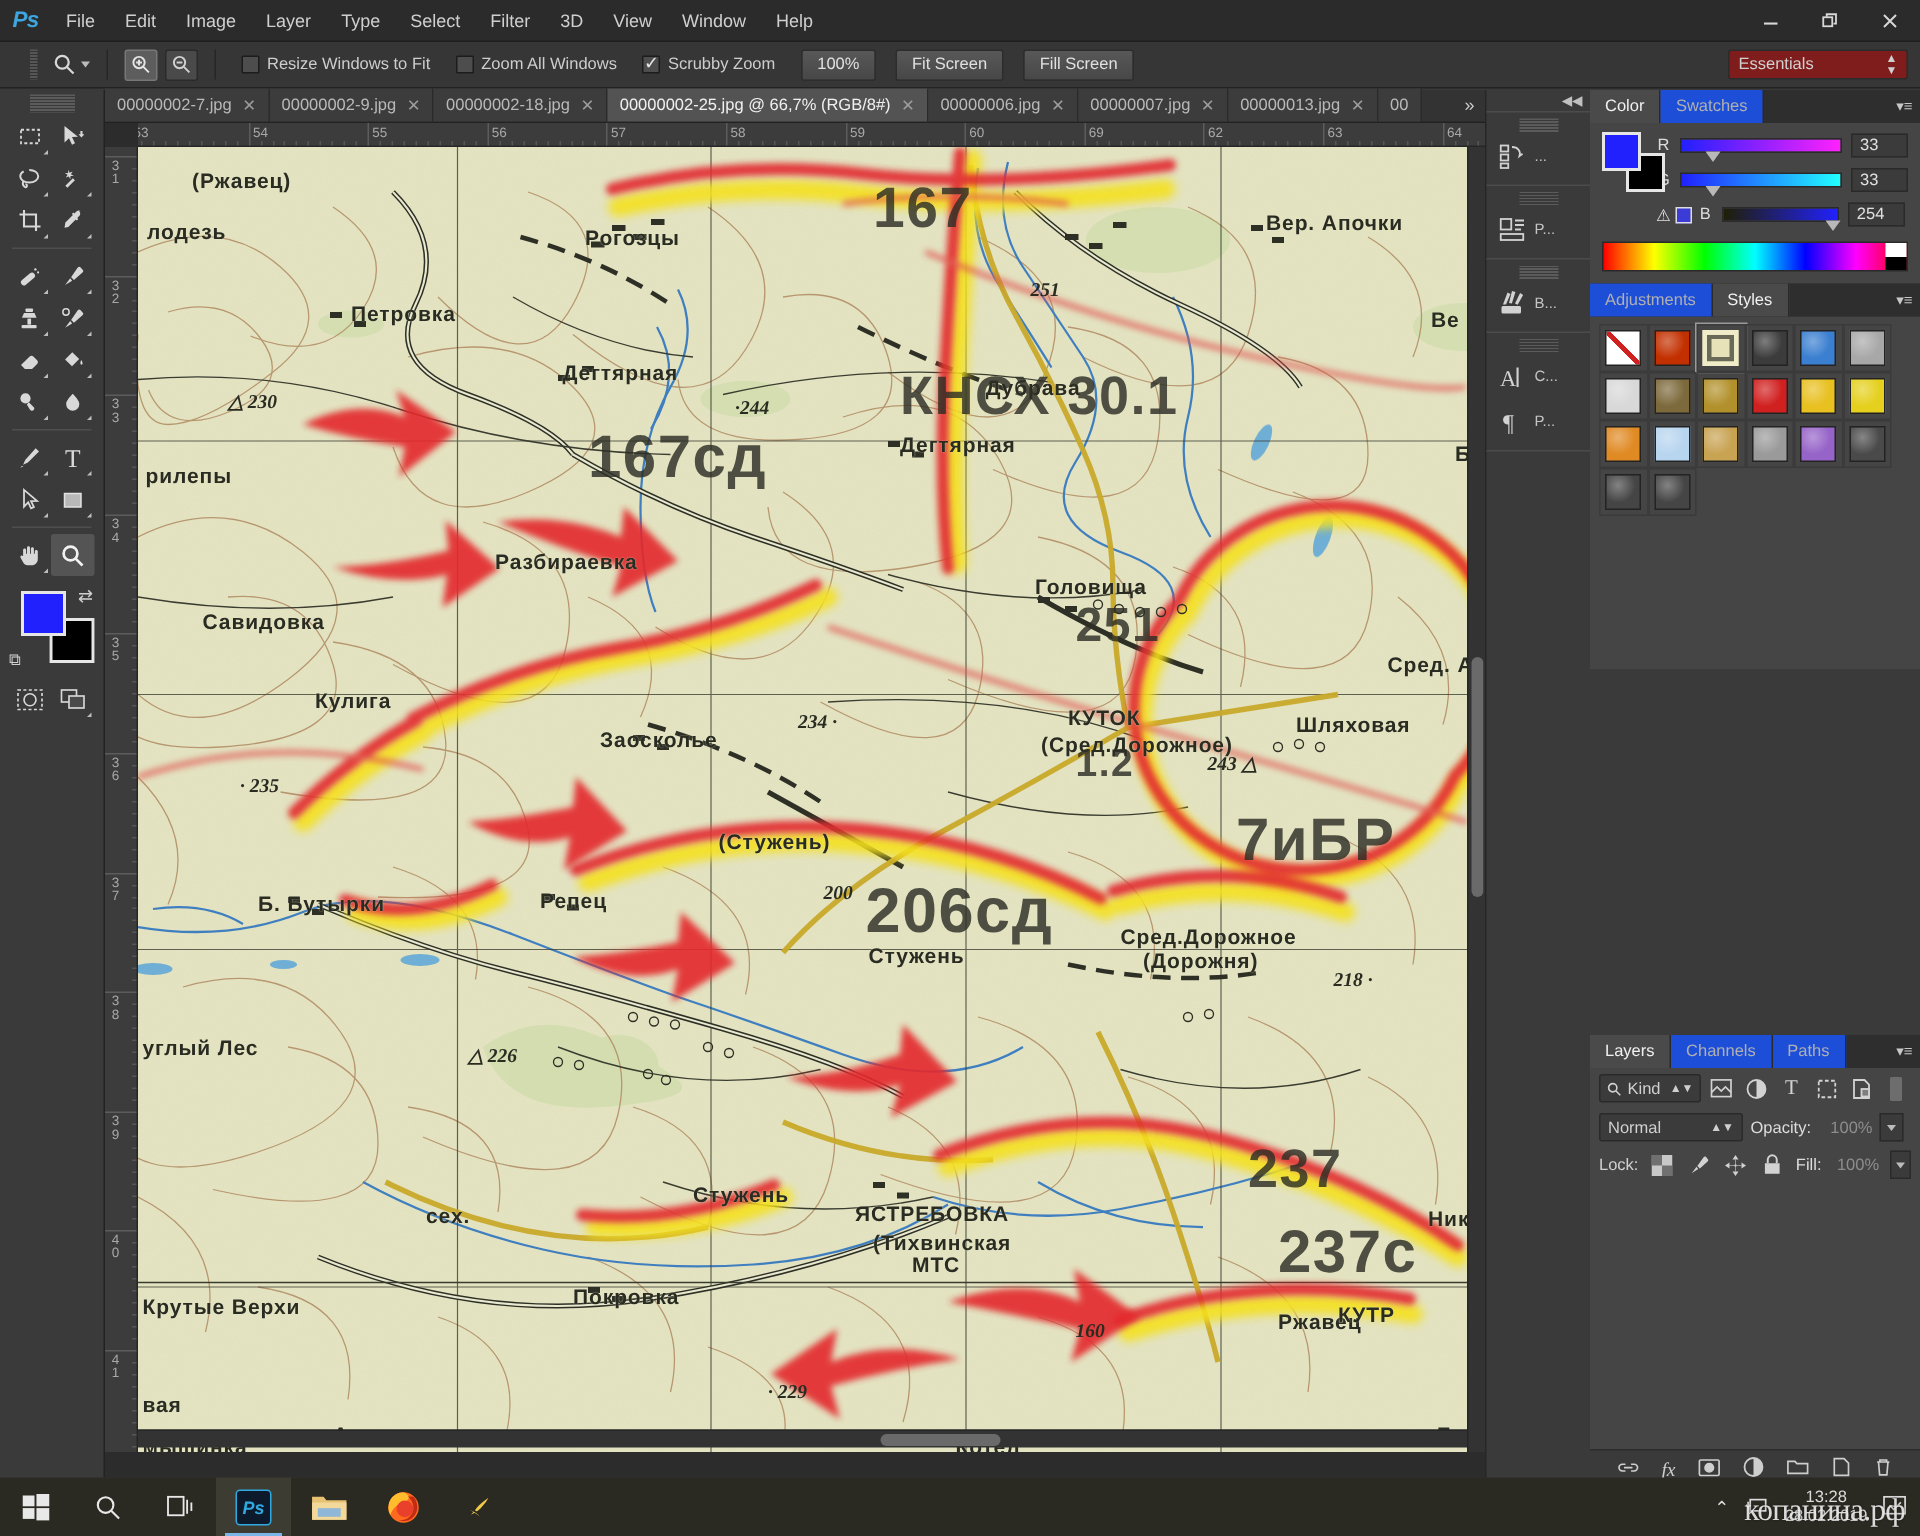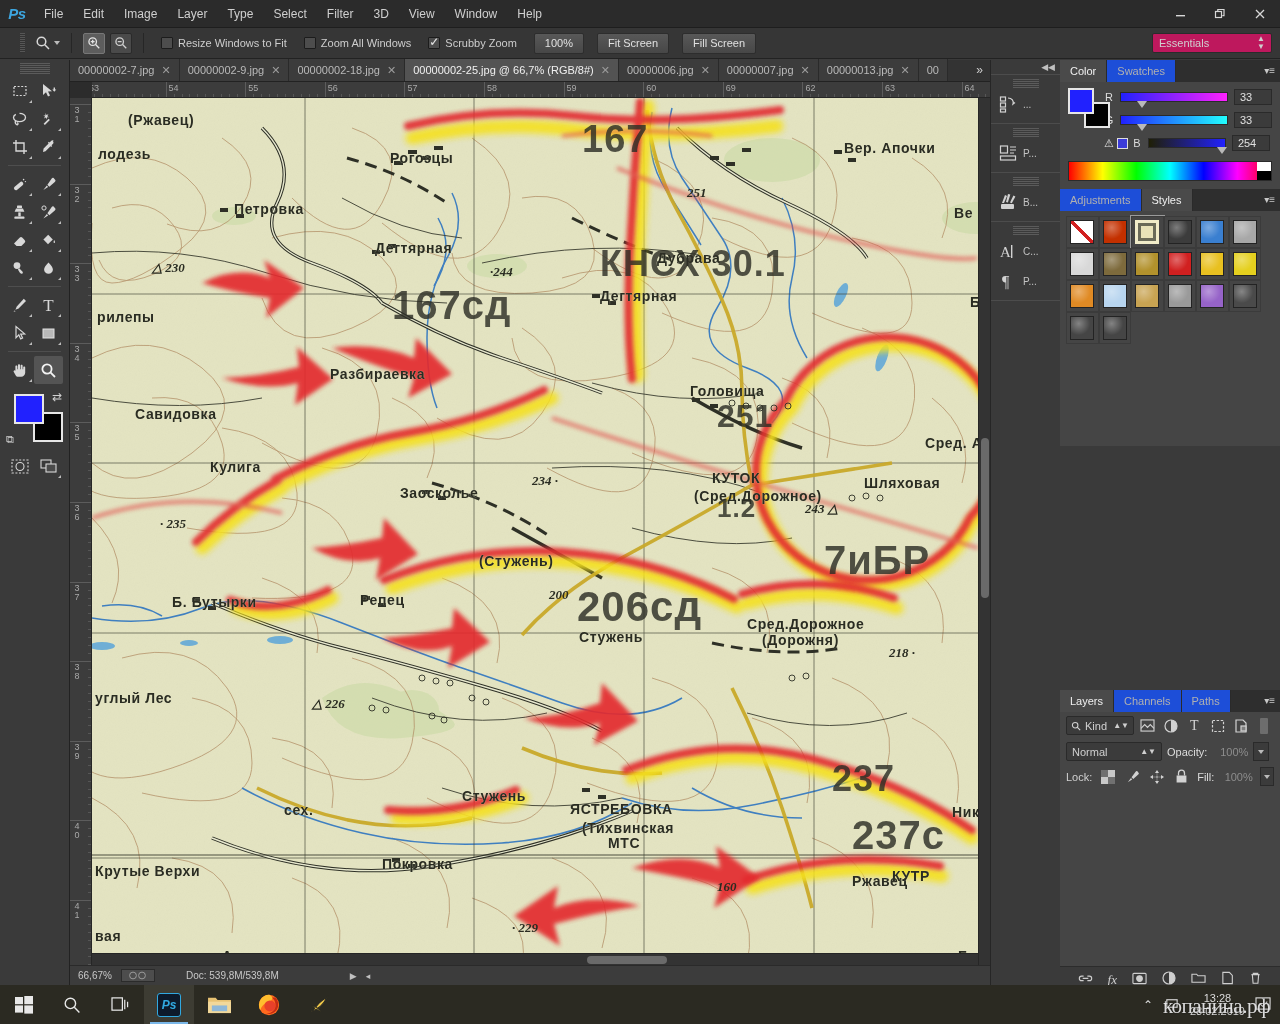--- a/index.html
+++ b/index.html
@@ -77,21 +77,21 @@
   .chklbl { font-size: 11px; color: #cdcdcd; }
   .obtn {
     height: 21px; min-width: 46px; padding: 0 10px;
     background: linear-gradient(#585858,#474747);
     border: 1px solid #2d2d2d; border-radius: 2px;
     display: flex; align-items: center; justify-content: center;
     font-size: 11px; color: #e0e0e0;
   }
   .workspace-sel {
     position: absolute; right: 8px; top: 5px; width: 120px; height: 20px;
-    background: #be185d; border: 1px solid #2b2b2b; border-radius: 2px;
+    background: #7f1d1d; border: 1px solid #2b2b2b; border-radius: 2px;
     display: flex; align-items: center; padding: 0 6px; font-size: 11px;
   }
   .spin { margin-left: auto; font-size: 8px; color: #cfcfcf; line-height: 8px; }
 
   
   .toolbar {
     position: absolute; left: 0; top: 60px; width: 70px; height: 925px;
     background: #3a3a3a; border-right: 1px solid #222;
   }
   .tb-grip {
@@ -1217,32 +1217,20 @@
       </div>
     </div>
 
     <div class="scroll-v">
       <div class="thumb"></div>
     </div>
     <div class="scroll-h">
       <div class="thumb"></div>
     </div>
 
-    <div class="statusbar">
-      <span>66,67%</span>
-      <span class="status-gray">
-        <svg width="22" height="9" viewBox="0 0 22 9" fill="none" stroke="#9a9a9a" stroke-width="1">
-            <circle cx="6" cy="4.5" r="3.4"></circle>
-            <circle cx="15" cy="4.5" r="3.4"></circle>
-          </svg>
-      </span>
-      <span style="margin-left:22px">Doc: 539,8M/539,8M</span>
-      <span class="arr-r" style="margin-left:62px">▶</span>
-      <span class="arr-r">◂</span>
-    </div>
   </div>
 
   <div class="icondock">
     <div class="dock-top">◀◀</div>
 
     <div class="dock-group">
       <div class="dock-grip"></div>
       <div class="dock-item">
         <span class="dock-ico">
           <svg width="19" height="19" viewBox="0 0 19 19" fill="none" stroke="#d2d2d2" stroke-width="1.2">

